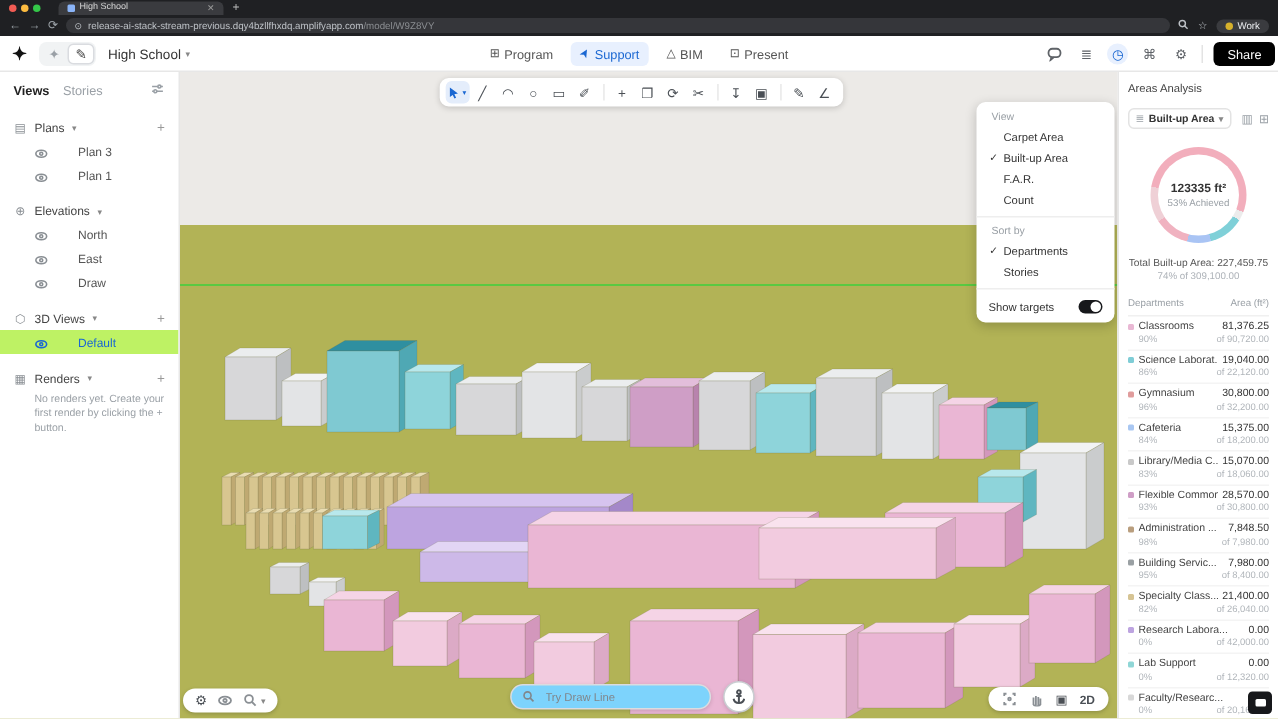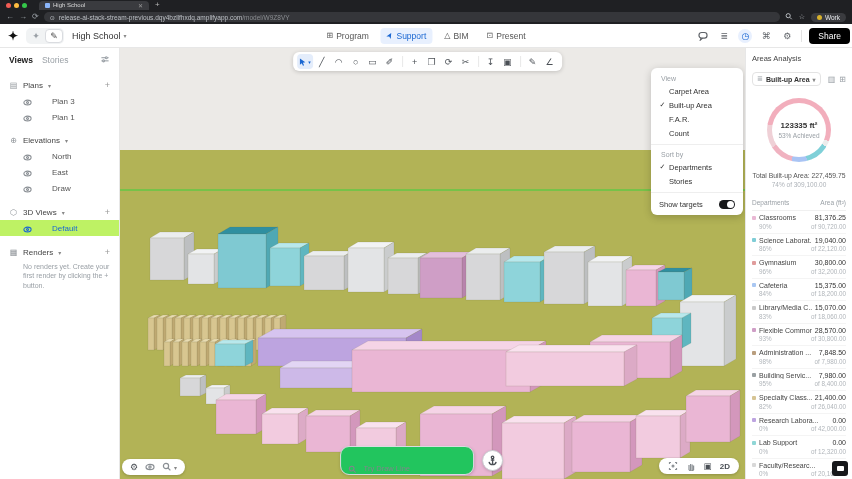--- a/index.html
+++ b/index.html
@@ -78,22 +78,22 @@
   .mdiv{height:1px;background:#eee;margin:4px 0;}
   .mtoggle{display:flex;align-items:center;padding:3px 8px 1px 8px;gap:8px;}
   .mtoggle .lbl{flex:1;}
   .tgl{width:16px;height:9px;border-radius:5px;background:#17181b;position:relative;}
   .tgl i{position:absolute;right:1px;top:1px;width:7px;height:7px;border-radius:50%;background:#fff;display:block;}
   
   .viewpill{position:absolute;left:2px;bottom:4px;background:#fff;border-radius:9px;
     box-shadow:0 1px 3px rgba(0,0,0,.2);display:flex;align-items:center;gap:7px;padding:3px 8px;z-index:10;}
   .viewpill .vp{font-size:9px;color:#4a4f55;display:flex;align-items:center;}
   .searchwrap{position:absolute;left:50%;transform:translateX(-57%);bottom:4px;display:flex;align-items:center;gap:8px;z-index:10;}
-  .searchbar{width:134px;height:29px;background:#22c55e;border:1px solid #dadce0;border-radius:9px;
-    display:flex;align-items:flex-end;gap:5px;padding:0 7px;box-shadow:0 1px 3px rgba(0,0,0,.15);}
+  .searchbar{width:134px;height:17px;background:#7dd3fc;border:1px solid #dadce0;border-radius:9px;
+    display:flex;align-items:center;gap:5px;padding:0 7px;box-shadow:0 1px 3px rgba(0,0,0,.15);}
   .searchbar input{border:none;outline:none;font-size:7.5px;color:#333;width:100%;background:transparent;
     font-family:"Liberation Sans",sans-serif;}
   .searchbar input::placeholder{color:#80868b;}
   .roundbtn{width:21px;height:21px;border-radius:50%;background:#fff;border:1px solid #c9cdd1;
     box-shadow:0 1px 3px rgba(0,0,0,.15);display:flex;align-items:center;justify-content:center;}
   .navpill{position:absolute;right:6px;bottom:5px;background:#fff;border-radius:9px;
     box-shadow:0 1px 3px rgba(0,0,0,.2);display:flex;align-items:center;gap:8px;padding:3px 9px;z-index:10;}
   .navpill .np{font-size:8.5px;color:#4a4f55;display:flex;align-items:center;}
   .np2d{font-size:8px;font-weight:bold;color:#4a4f55;}
   

